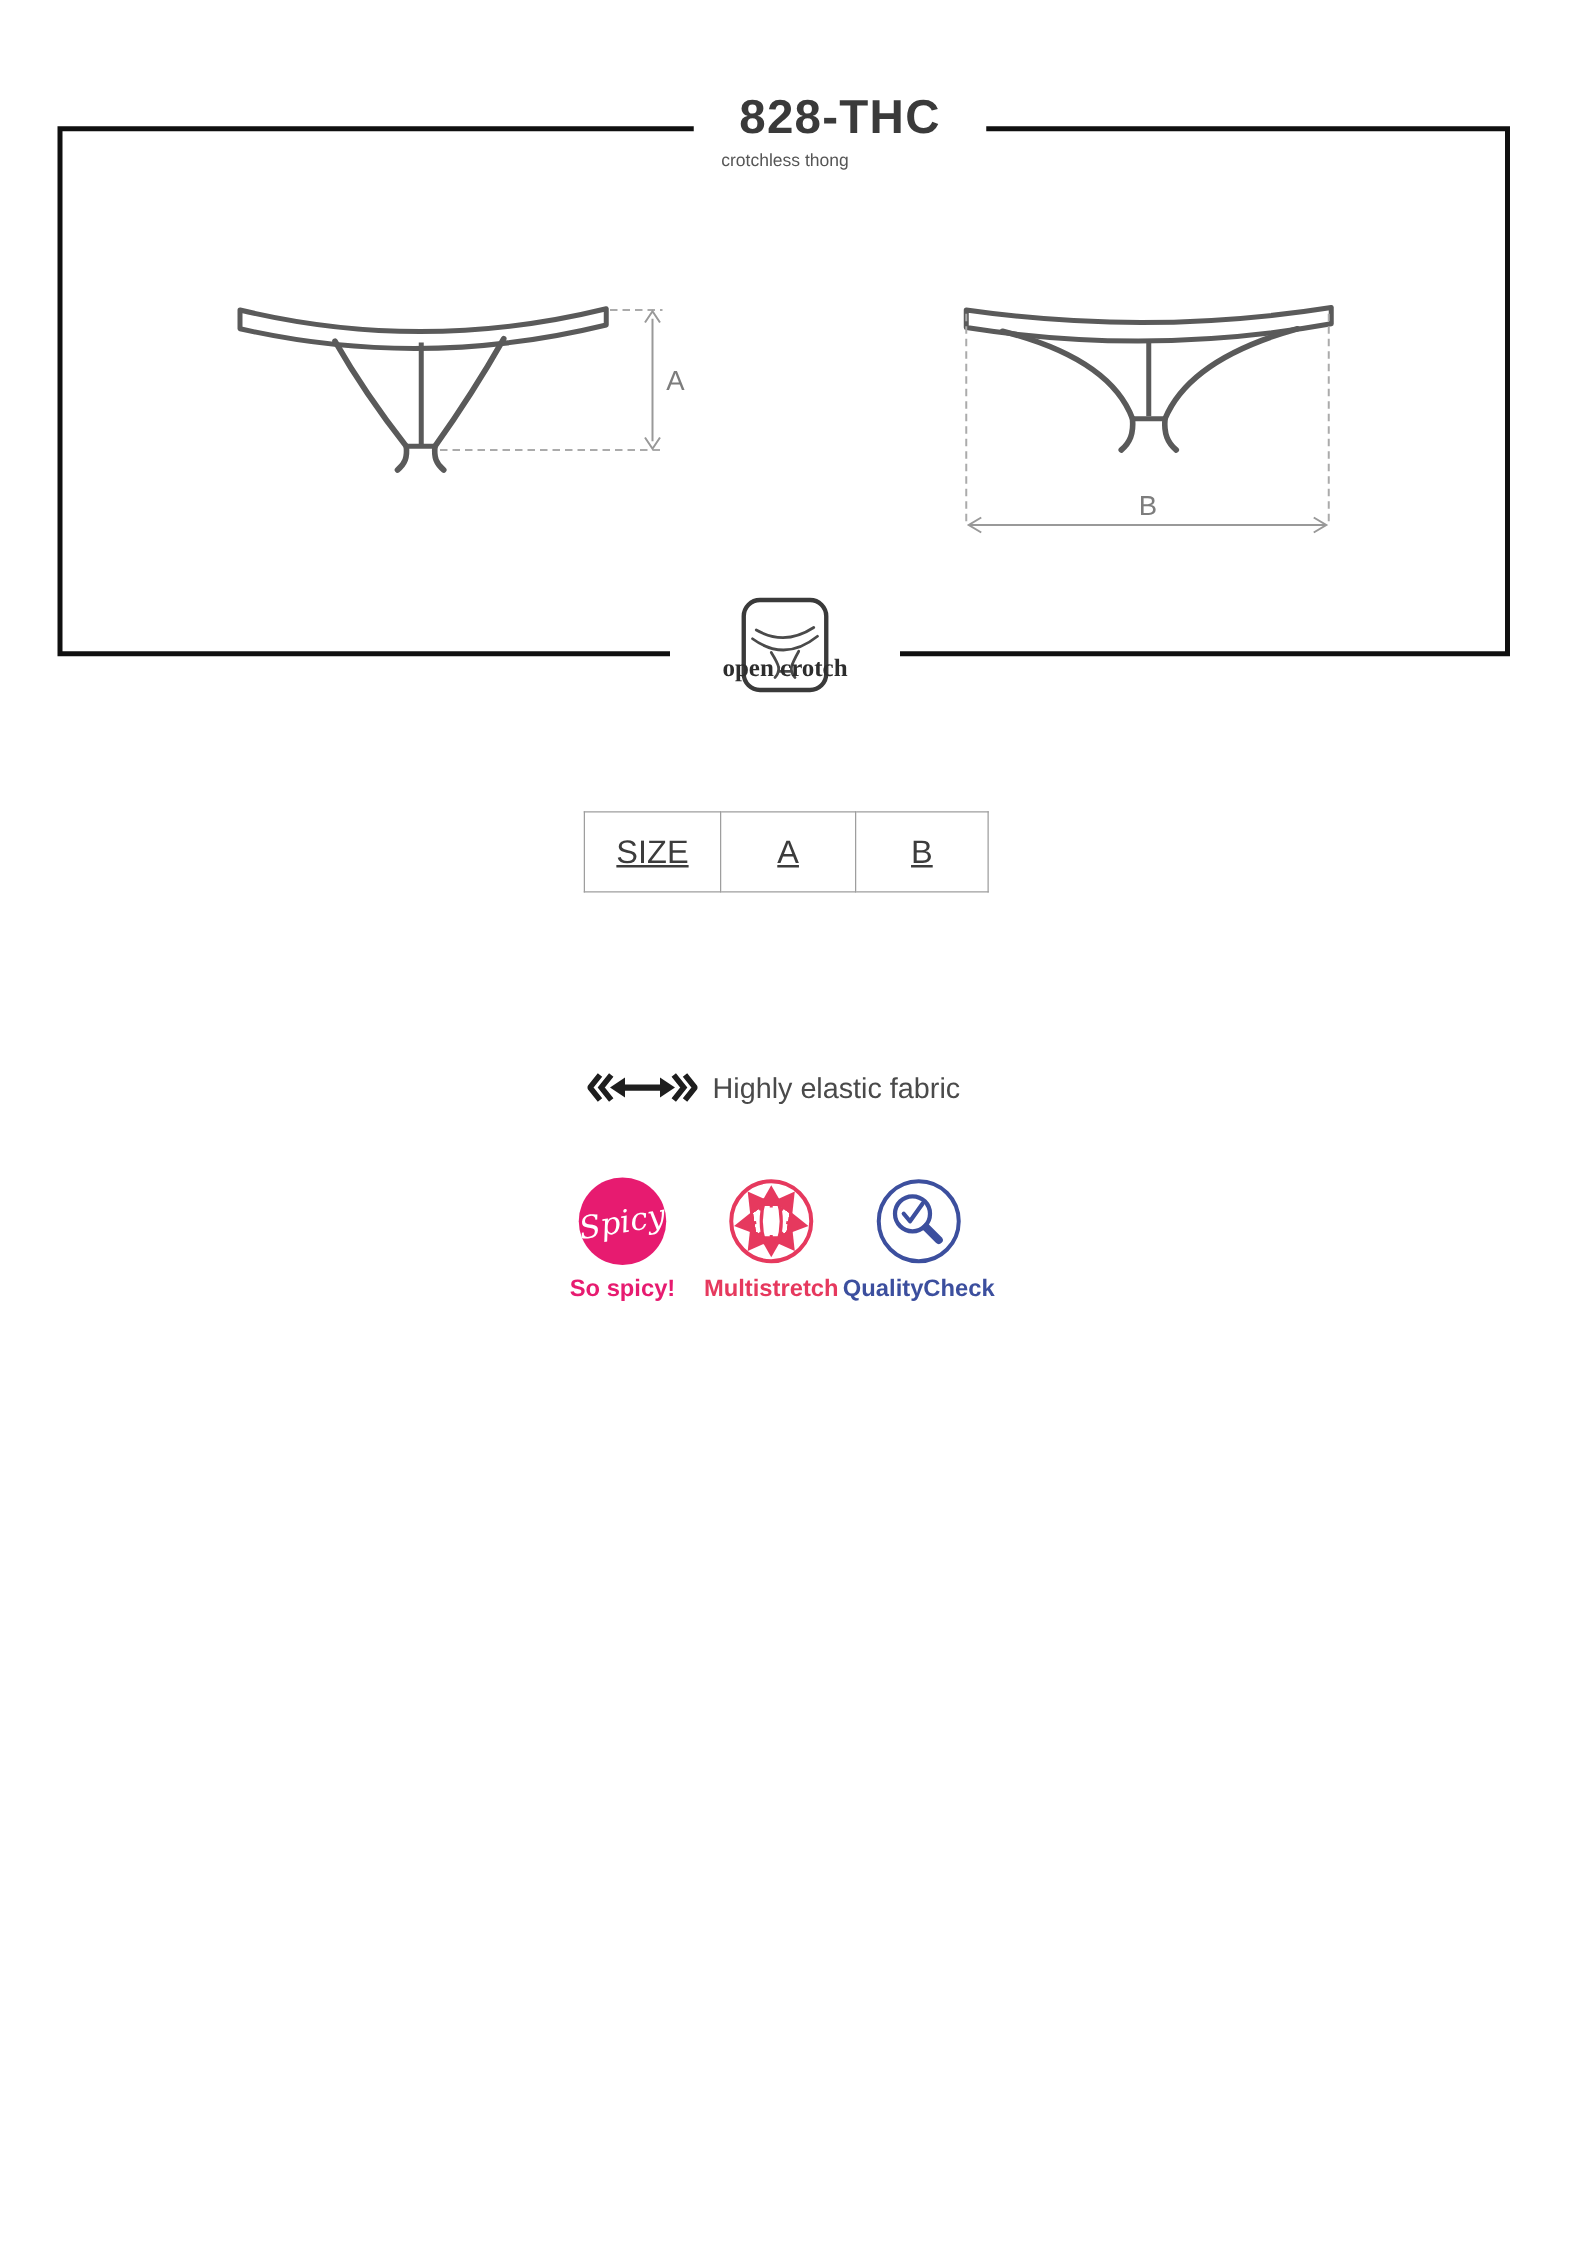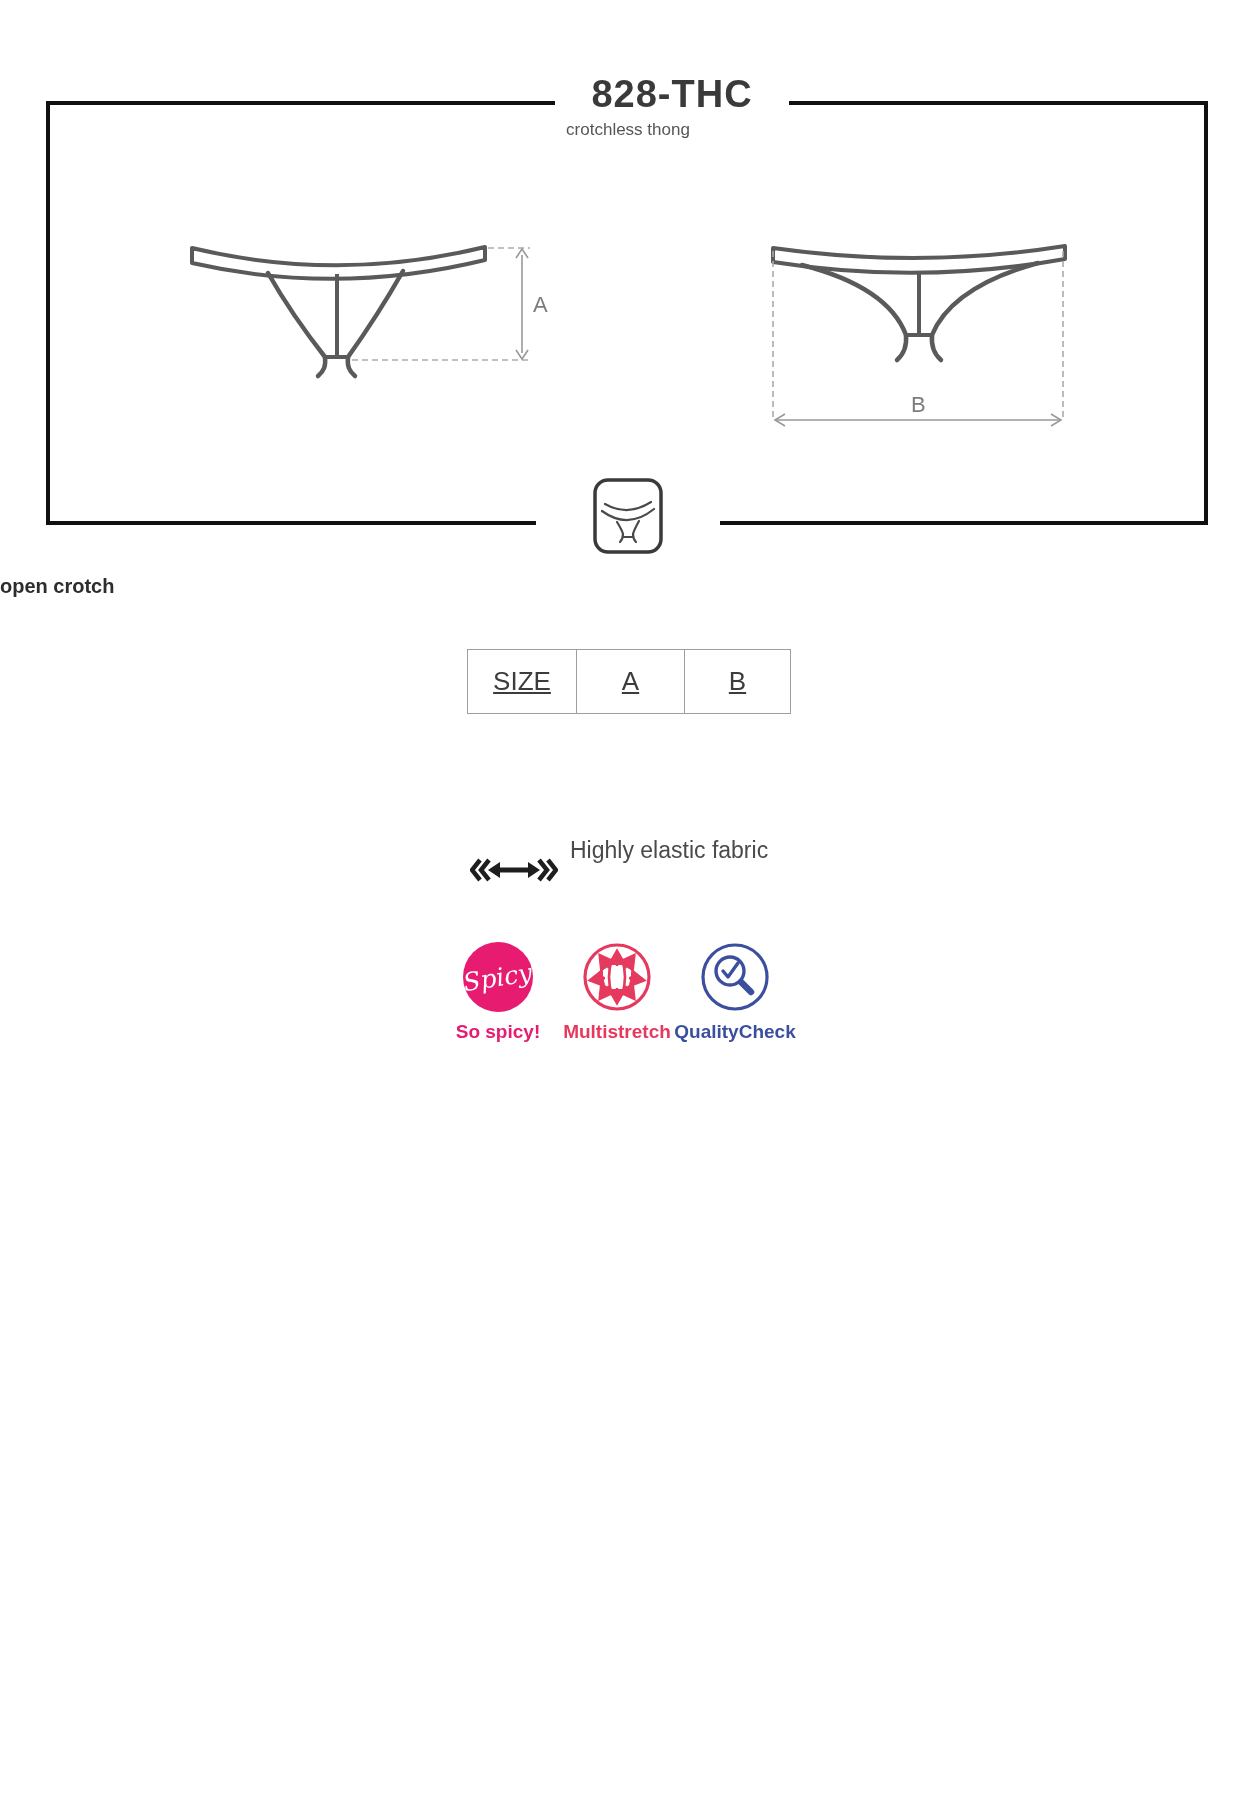--- a/index.html
+++ b/index.html
@@ -3,36 +3,36 @@
 <meta charset="utf-8">
 <style>
   html,body{margin:0;padding:0;background:#fff;}
   .page{position:relative;width:1256px;height:1800px;background:#fff;overflow:hidden;
         font-family:"Liberation Sans",sans-serif;}
   
   .title-row{position:absolute;top:72px;left:0;width:100%;text-align:center;z-index:5;padding-left:44px;}
   .title-row .code{display:inline-block;background:#fff;padding:0 36px;
         font-size:38px;font-weight:700;color:#3a3a3a;letter-spacing:1px;line-height:44px;}
   .subtitle{position:absolute;top:120px;left:0;width:100%;text-align:center;
-        font-size:17px;color:#565656;z-index:5;}
+        font-size:14px;color:#565656;z-index:5;}
   
   .frame{position:absolute;left:46px;top:101px;width:1162px;height:424px;
         border:4px solid #101010;box-sizing:border-box;}
   .patch-bottom{position:absolute;left:536px;top:517px;width:184px;height:14px;background:#fff;z-index:2;}
   .svg-abs{position:absolute;}
   
-  .open-crotch-label{position:absolute;top:575px;left:0;width:100%;
-        font-size:20px;font-weight:700;color:#2d2d2d;z-index:5;}
+  .open-crotch-label{position:absolute;top:524px;left:0;width:100%;text-align:center;
+        font-size:20px;font-weight:700;color:#2d2d2d;z-index:5;font-family:Liberation Serif, serif;}
   
   table.size{position:absolute;left:467px;top:649px;border-collapse:collapse;
         font-size:26px;color:#3c3c3c;text-align:center;text-decoration:underline;}
   table.size td{border:1px solid #9e9e9e;padding:0;}
   .c0{width:108px;height:63px;} .c1{width:107px;} .c2{width:105px;}
   
-  .elastic-text{position:absolute;left:570px;top:836px;font-size:23px;color:#4a4a4a;line-height:28px;}
+  .elastic-text{position:absolute;left:570px;top:856px;font-size:23px;color:#4a4a4a;line-height:28px;}
   
   .badge{position:absolute;top:942px;width:130px;display:flex;flex-direction:column;align-items:center;z-index:4;}
   .badge .label{margin-top:9px;font-size:19px;font-weight:700;white-space:nowrap;}
   .spicy-circle{width:70px;height:70px;border-radius:50%;background:#e71b70;
         display:flex;align-items:center;justify-content:center;}
   .spicy-circle span{color:#fff;font-family:"DejaVu Serif",serif;font-style:italic;
         font-size:25px;transform:rotate(-9deg);}
   .lbl-pink{color:#e71b70;} .lbl-red{color:#e6395e;} .lbl-blue{color:#3c4f9e;text-align:right;}
 </style>
 </head>

